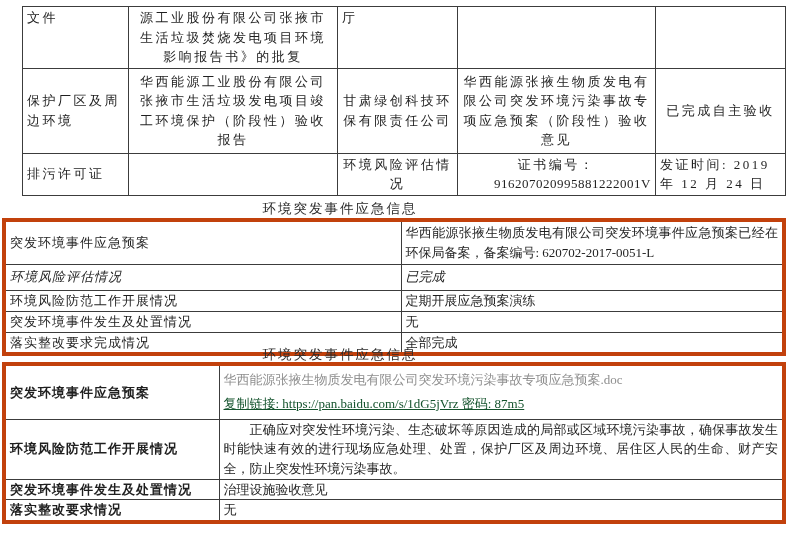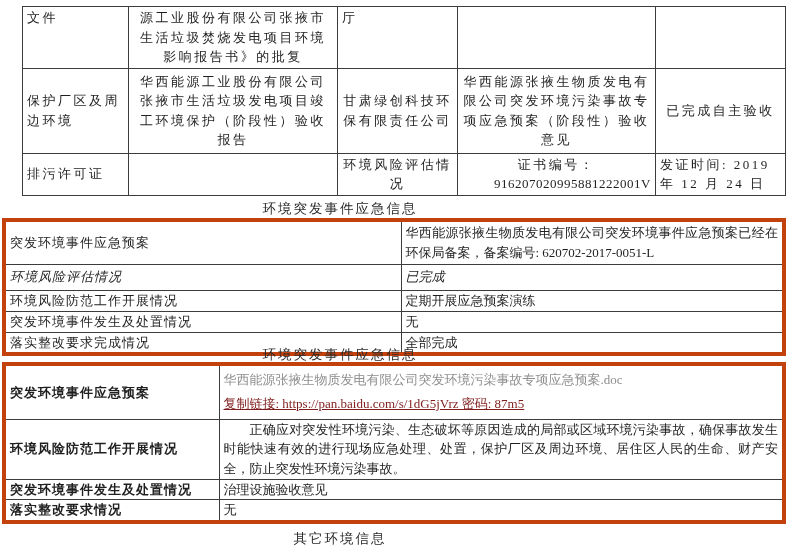--- a/index.html
+++ b/index.html
@@ -48,21 +48,21 @@
   .just{text-align:justify;}
 
   .t3{top:362px;}
   .t3 tr.r1{height:55px;}
   .t3 tr.r2{height:60px;}
   .t3 tr.r3{height:20px;}
   .t3 tr.r4{height:21px;}
   .t3 .lab{font-weight:bold;letter-spacing:1px;}
   .t3 .attach{line-height:24px;}
   .doc-line{color:#8f8f8f;}
-  .link-line{color:#7f1d1d;text-decoration:underline;cursor:pointer;}
+  .link-line{color:#14532d;text-decoration:underline;cursor:pointer;}
   .indent{text-indent:2em;}
 </style>
 </head>
 <body>
 
 <div class="page">
 
   <table class="t1">
     <colgroup>
       <col style="width:106px">
@@ -153,15 +153,14 @@
         <td class="lab">突发环境事件发生及处置情况</td>
         <td>治理设施验收意见</td>
       </tr>
       <tr class="r4">
         <td class="lab">落实整改要求情况</td>
         <td>无</td>
       </tr>
     </tbody>
   </table>
 
-  <div class="sec-title title3">其它环境信息</div>
 
 </div>
 
 </body></html>

